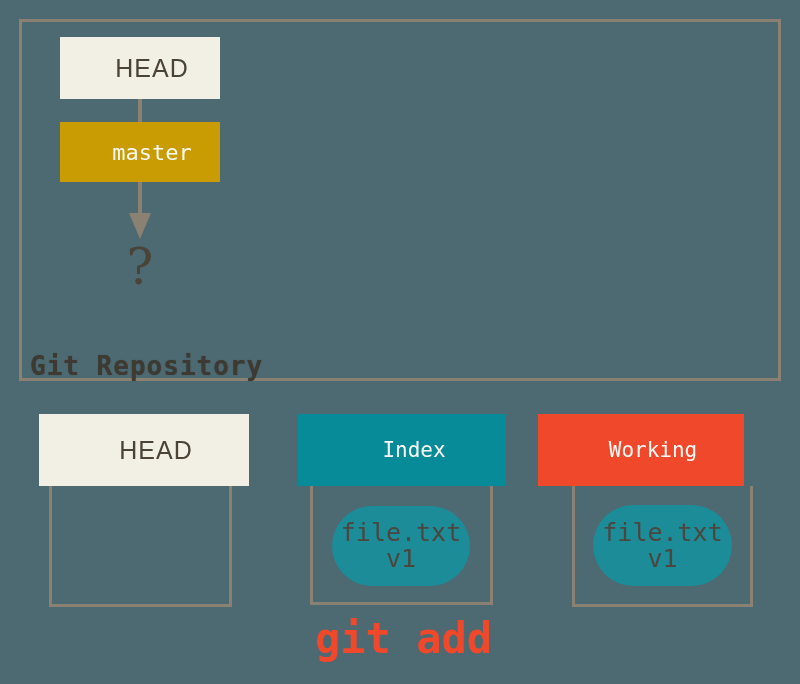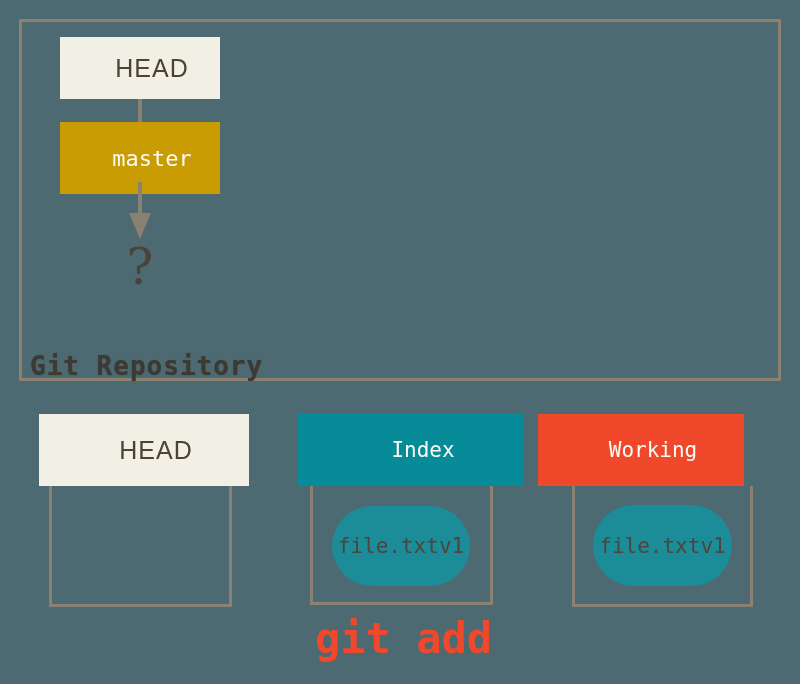--- a/index.html
+++ b/index.html
@@ -53,21 +53,21 @@
     padding-left: 24px;
   }
   .cream { background: var(--cream); color: var(--cream-text); }
   .gold  { background: var(--gold);  color: var(--white-text); }
   .teal  { background: var(--teal);  color: var(--white-text); }
   .red   { background: var(--red);   color: var(--white-text); }
 
   .head-top  { left: 60px; top: 37px;  width: 160px; height: 62px;
                font-family: "Liberation Sans", sans-serif;
                font-size: 25px; letter-spacing: 1px; }
-  .master    { left: 60px; top: 122px; width: 160px; height: 72px;
+  .master    { left: 60px; top: 122px; width: 160px; height: 60px;
                font-size: 22px; }
 
   .connector { background: var(--outline); width: 4px; }
   .line1 { left: 138px; top: 99px;  height: 24px; }
   .line2 { left: 138px; top: 182px; height: 32px; }
   .arrowhead {
     left: 129px; top: 213px;
     width: 0; height: 0;
     border-left: 11px solid transparent;
     border-right: 11px solid transparent;
@@ -79,41 +79,42 @@
     text-align: center;
     font-size: 50px;
     color: #4a4337;
     font-family: "DejaVu Serif", serif;
   }
 
   
   .head-bottom { left: 39px;  top: 414px; width: 210px; height: 72px;
                  font-family: "Liberation Sans", sans-serif;
                  font-size: 25px; letter-spacing: 1px; }
-  .index-head  { left: 298px; top: 414px; width: 226px; height: 72px;
+  .index-head  { left: 298px; top: 414px; width: 208px; height: 72px;
                  font-size: 21px; }
   .wd-head     { left: 538px; top: 414px; width: 206px; height: 72px;
                  font-size: 21px; line-height: 26px; }
 
   .container {
     border: 3px solid var(--outline);
     border-top: none;
   }
   .head-container  { left: 49px;  top: 486px; width: 183px; height: 121px; }
   .index-container { left: 310px; top: 486px; width: 183px; height: 119px; }
   .wd-container    { left: 572px; top: 486px; width: 181px; height: 121px; }
 
   .pill {
     background: var(--teal-pill);
     border-radius: 41px;
     color: var(--pill-text);
     display: flex;
+    flex-direction: column;
     align-items: center;
     justify-content: center;
-    font-size: 21px;
+    font-size: 25px;
     line-height: 26px;
     text-align: center;
   }
   .index-pill { left: 332px; top: 506px; width: 138px; height: 80px; }
   .wd-pill    { left: 593px; top: 505px; width: 139px; height: 81px; }
 
   .command {
     left: 310px; top: 614px;
     width: 182px;
     text-align: right;

